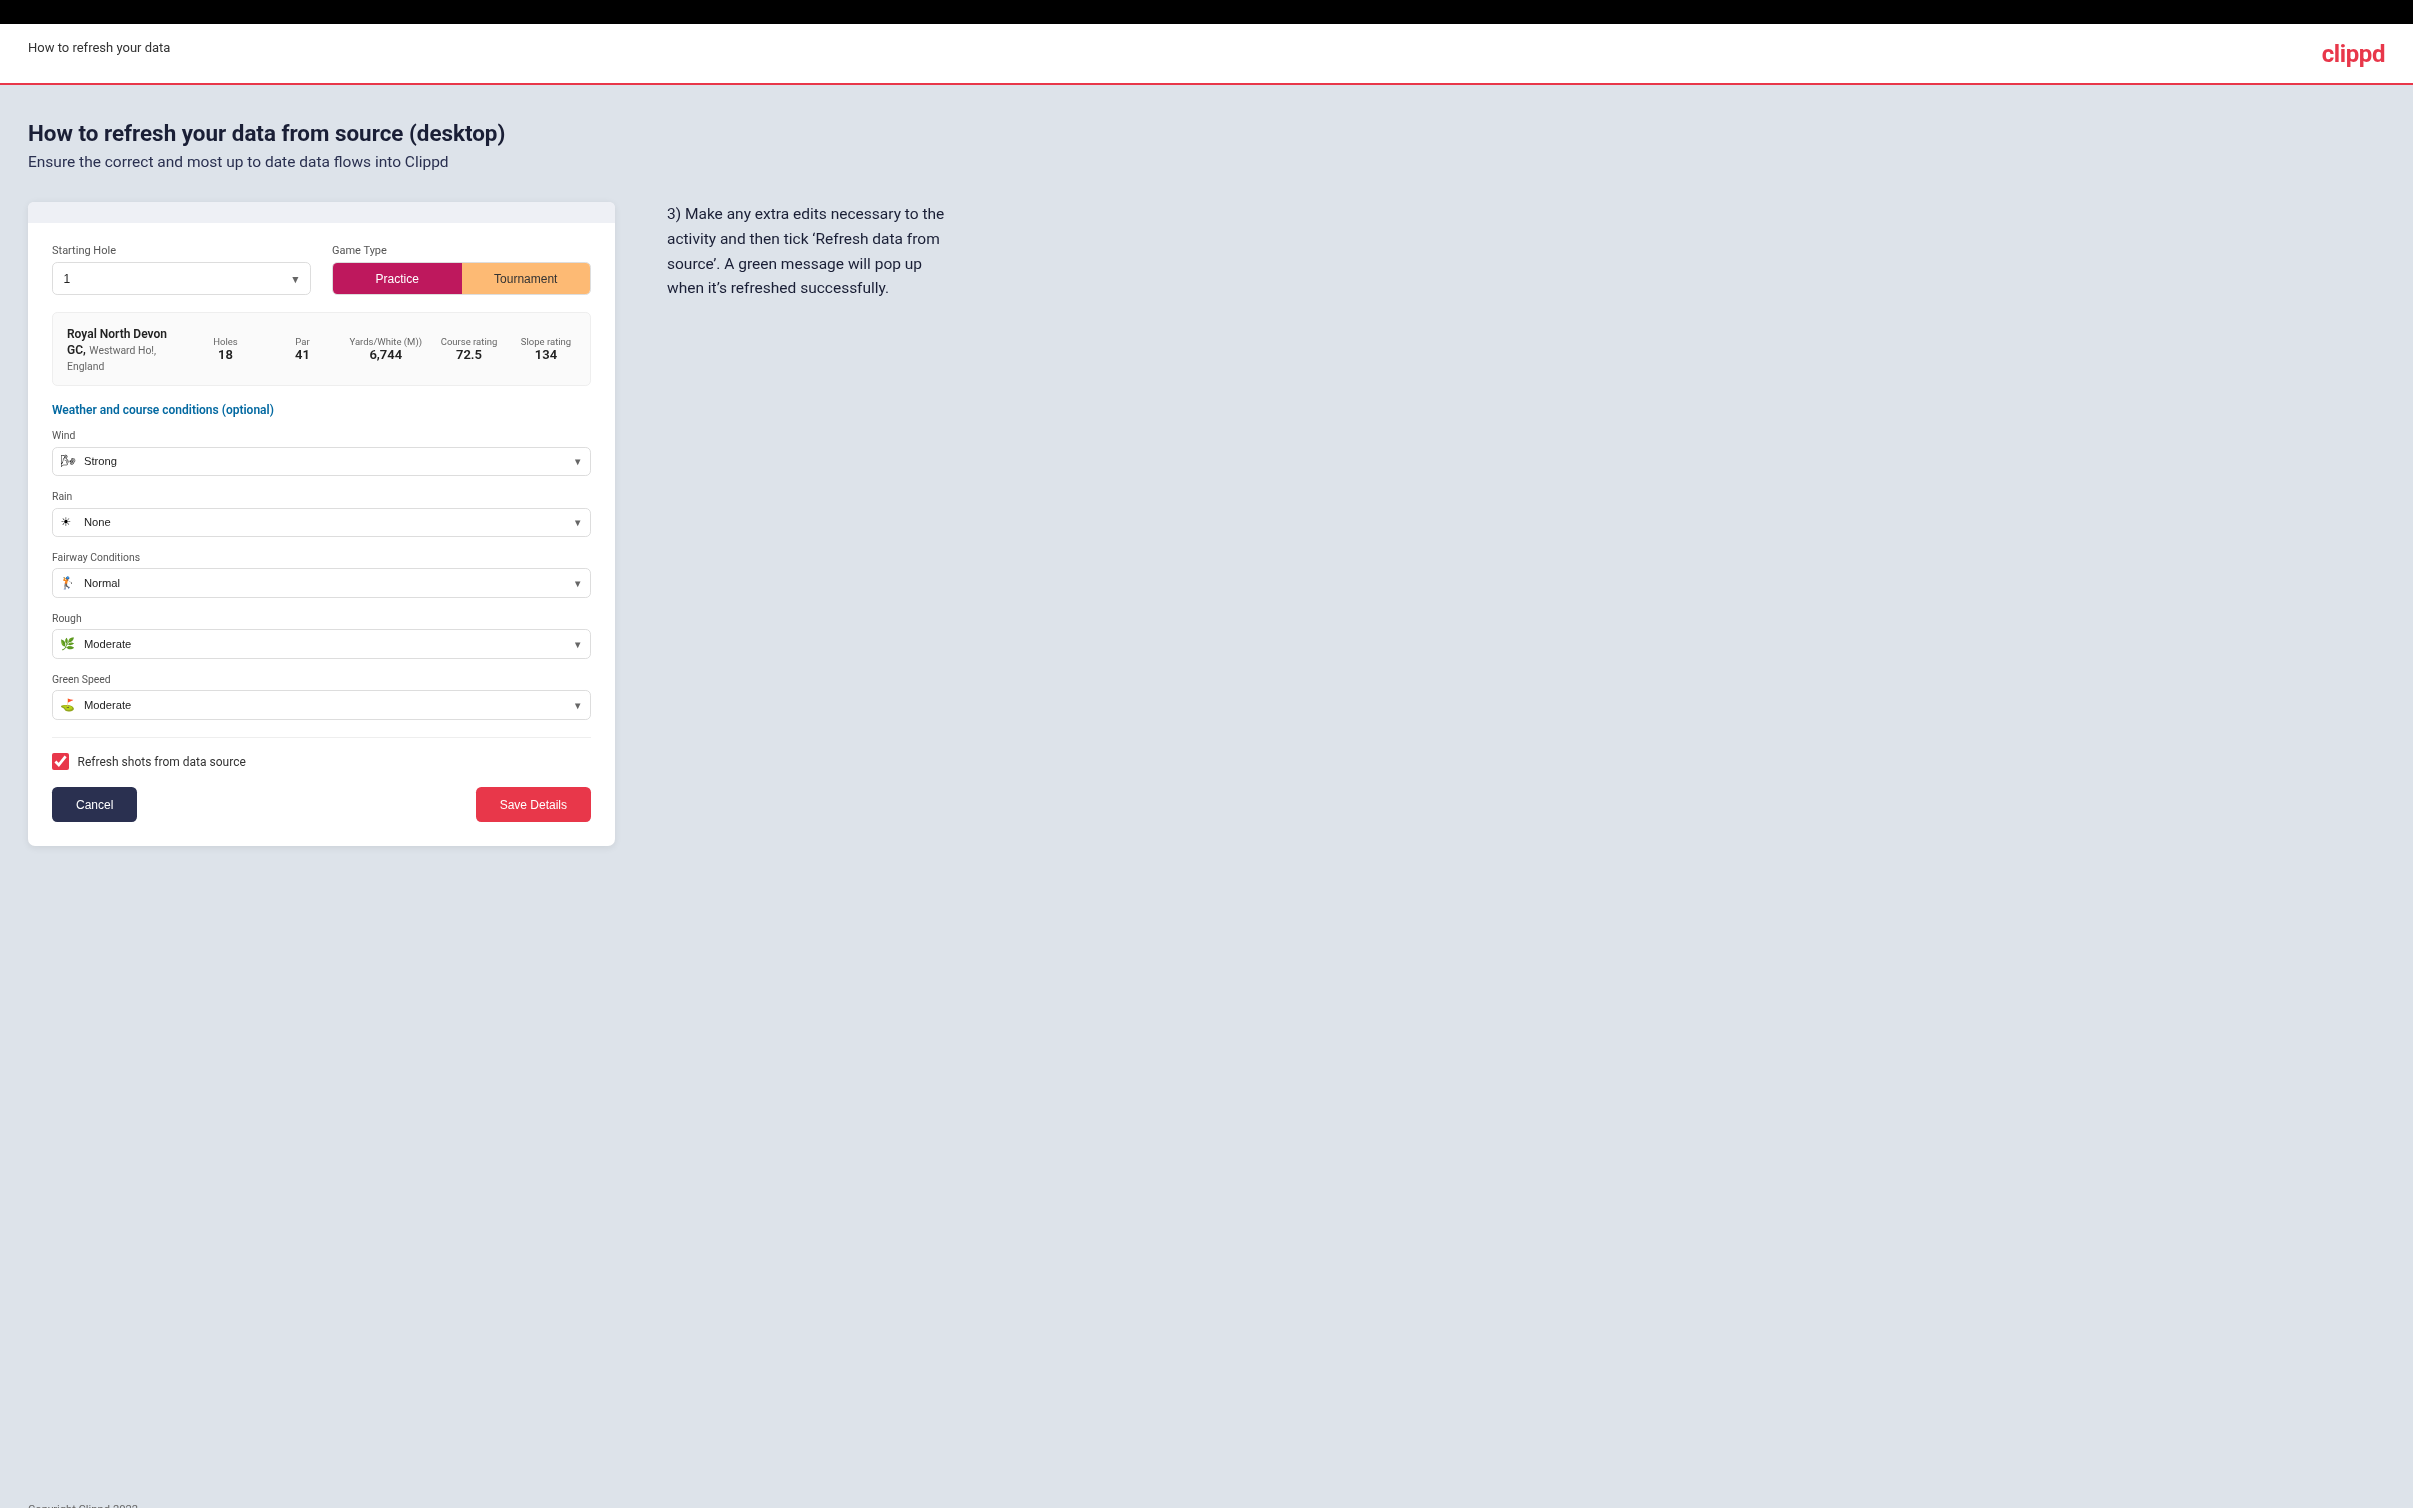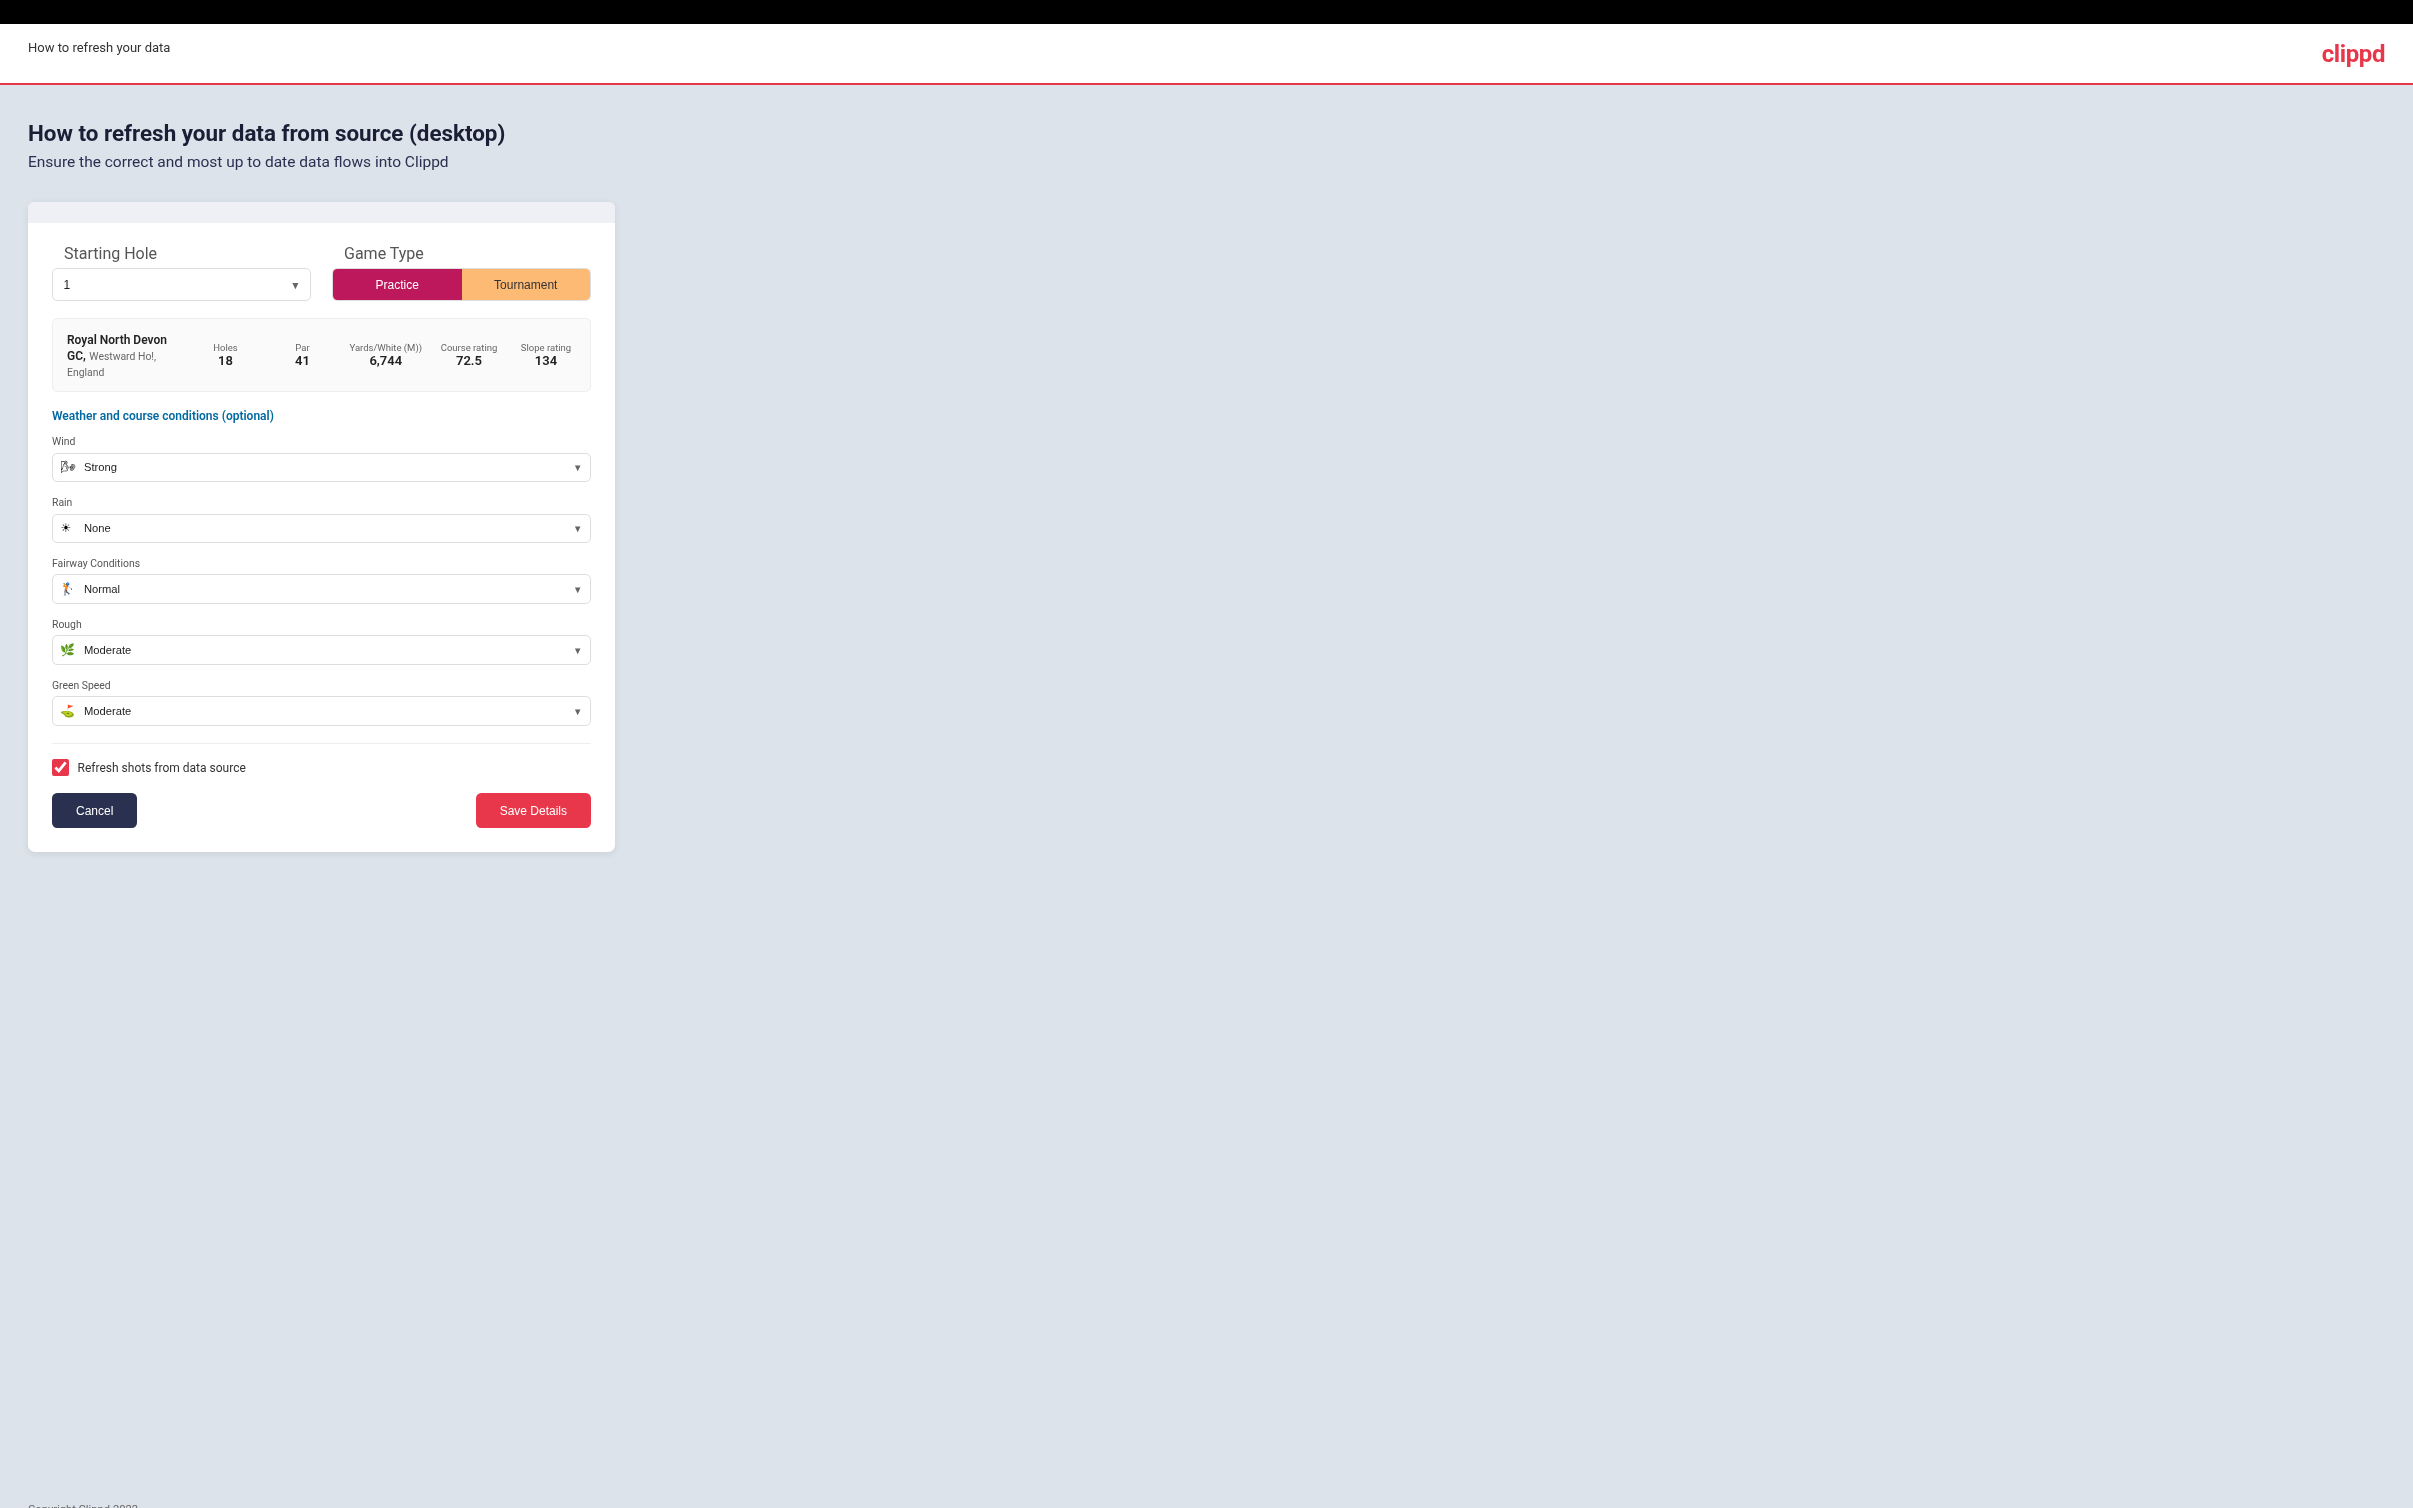--- a/index.html
+++ b/index.html
@@ -70,25 +70,24 @@
     }
     .form-row {
       display: flex;
       gap: 21px;
       margin-bottom: 17px;
     }
     .form-group {
       flex: 1;
     }
     .form-label {
-      font-size: 16px;
+      font-size: 11px;
       color: #555;
       margin-bottom: 5.2px;
       display: block;
-      margin-left: 12px;
     }
     .select-wrapper {
       position: relative;
     }
     .select-field {
       width: 100%;
       padding: 8.6px 31px 8.6px 10.4px;
       border: 0.9px solid #ddd;
       border-radius: 5.2px;
       font-size: 12px;
@@ -412,20 +411,23 @@
         <label class="checkbox-label">Refresh shots from data source</label>
       </div>
 
       <div class="button-row">
         <button class="cancel-btn">Cancel</button>
         <button class="save-btn">Save Details</button>
       </div>
 
     </div>
 
+    <div class="description-block">
+      <p class="description-text">3) Make any extra edits necessary to the activity and then tick ‘Refresh data from source’. A green message will pop up when it’s refreshed successfully.</p>
+    </div>
 
   </div>
 </div>
 
 <div class="footer">
   <span>Copyright Clippd 2022</span>
 </div>
 
 
 </body></html>

